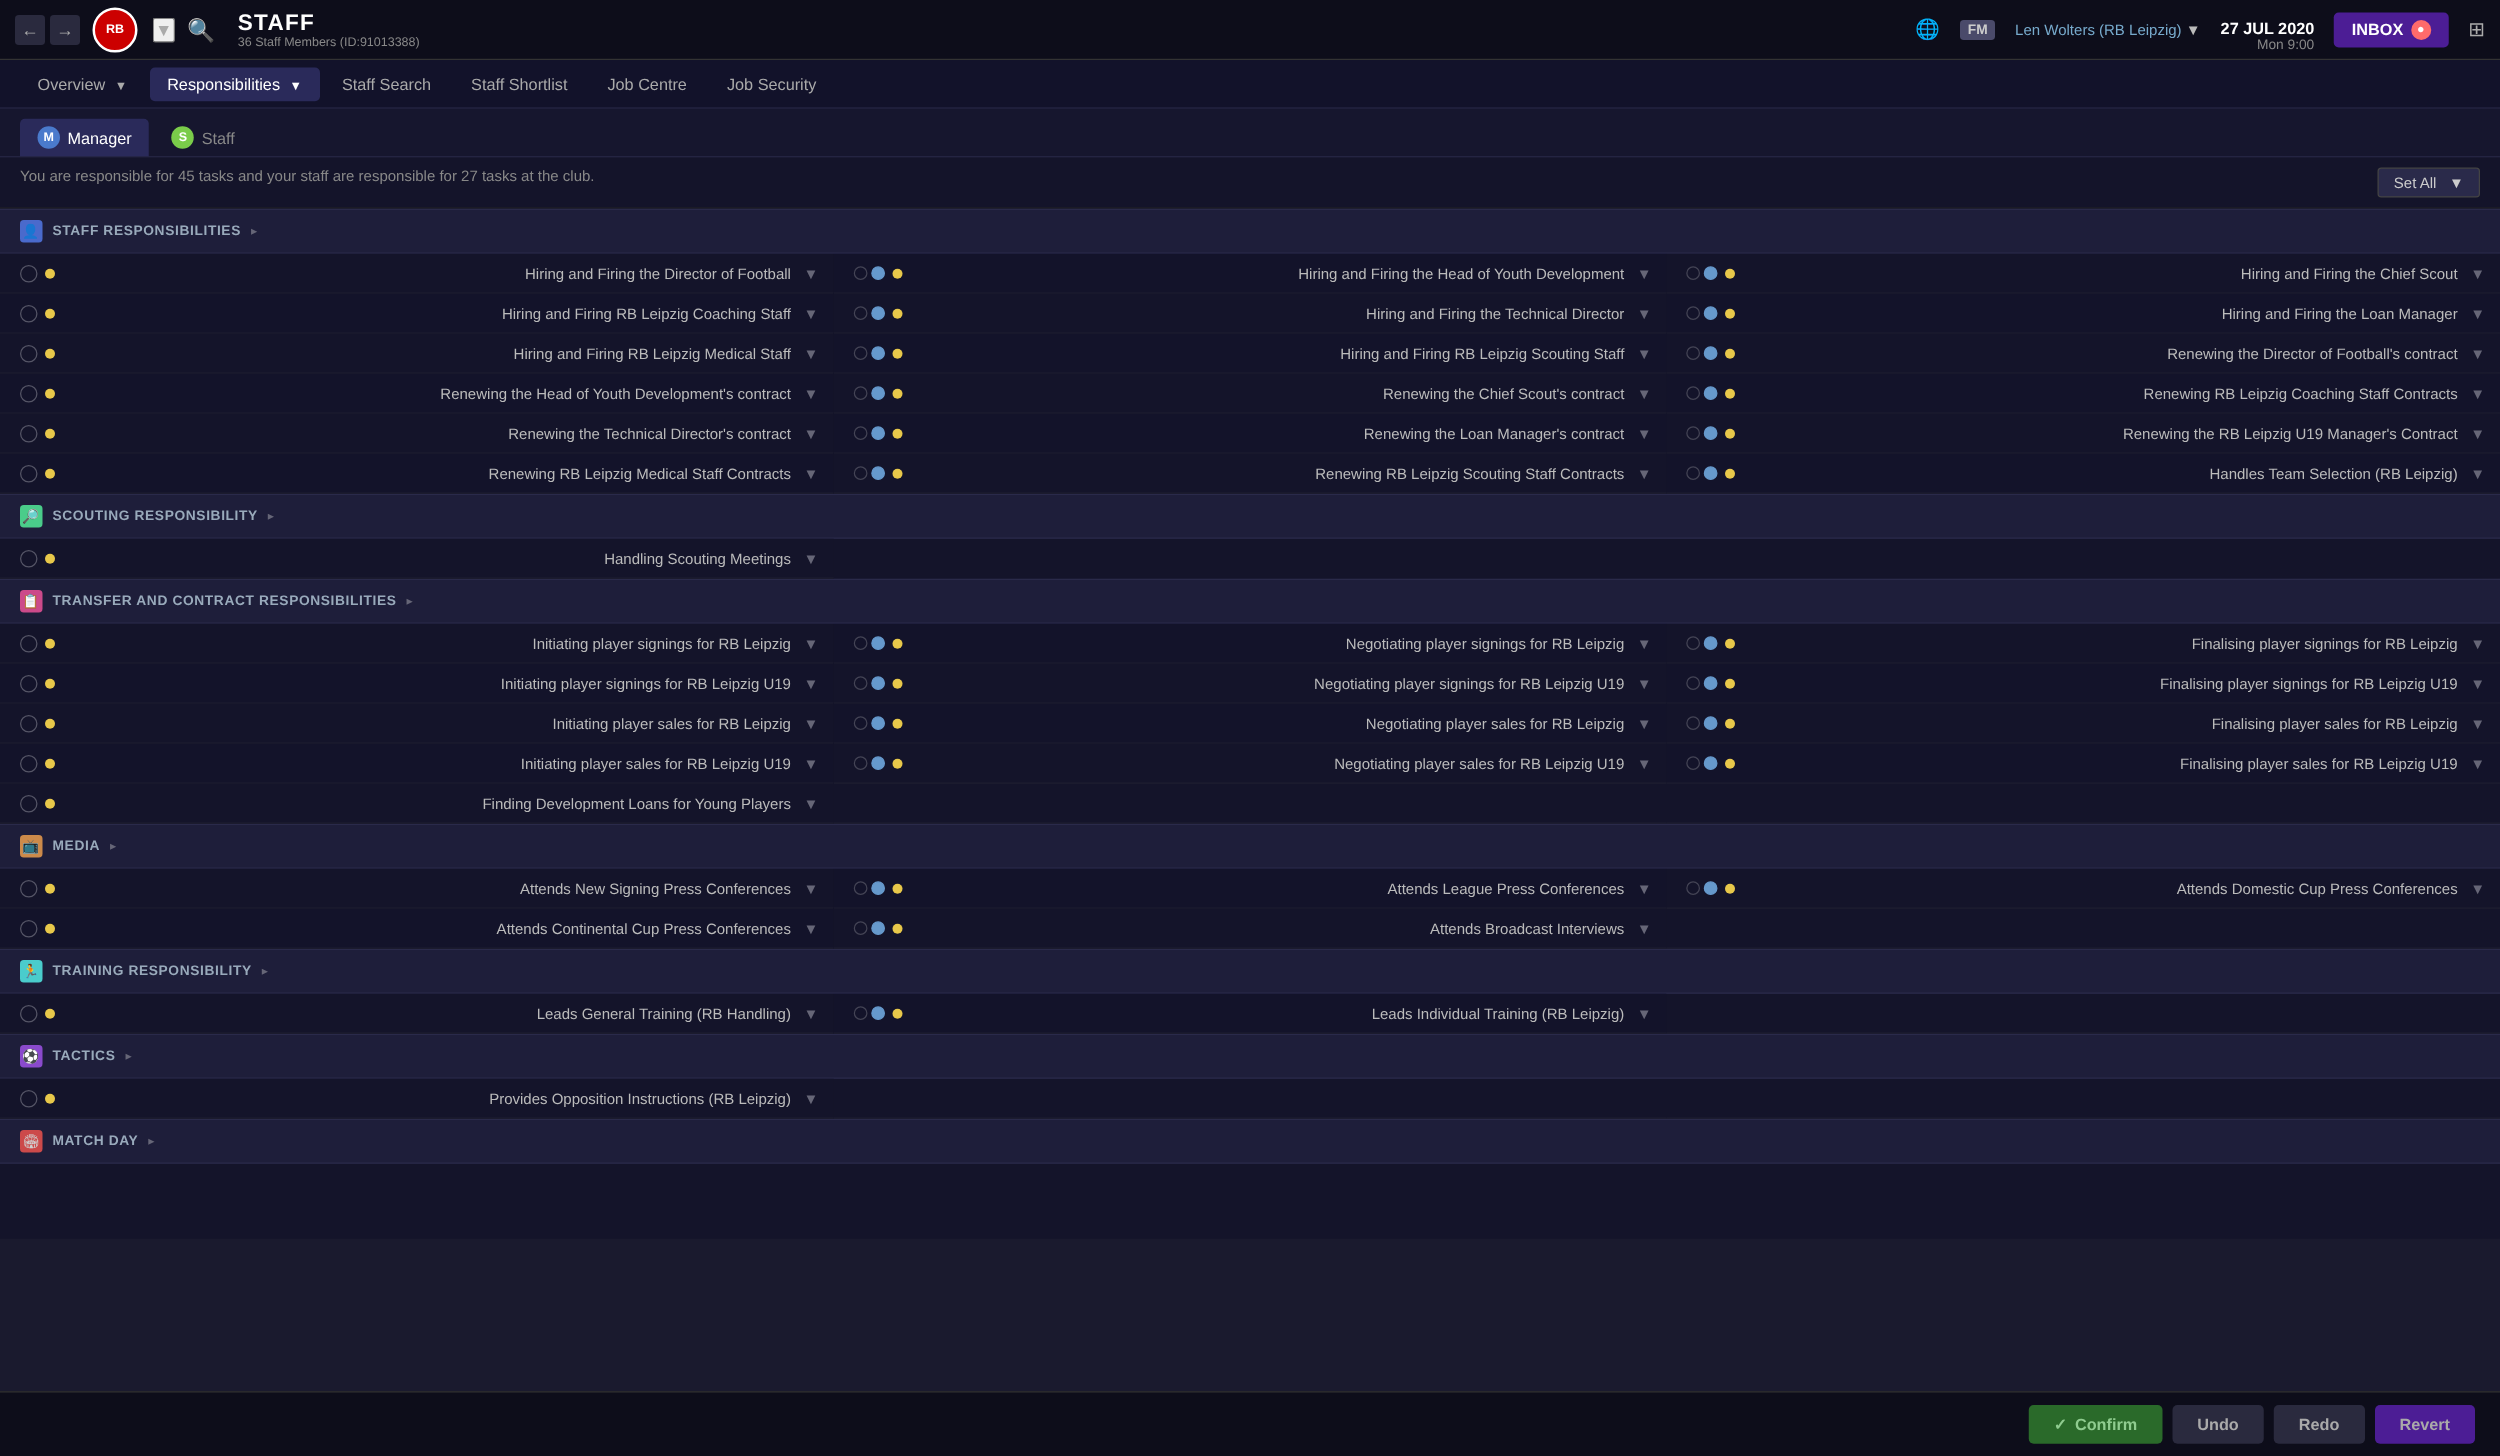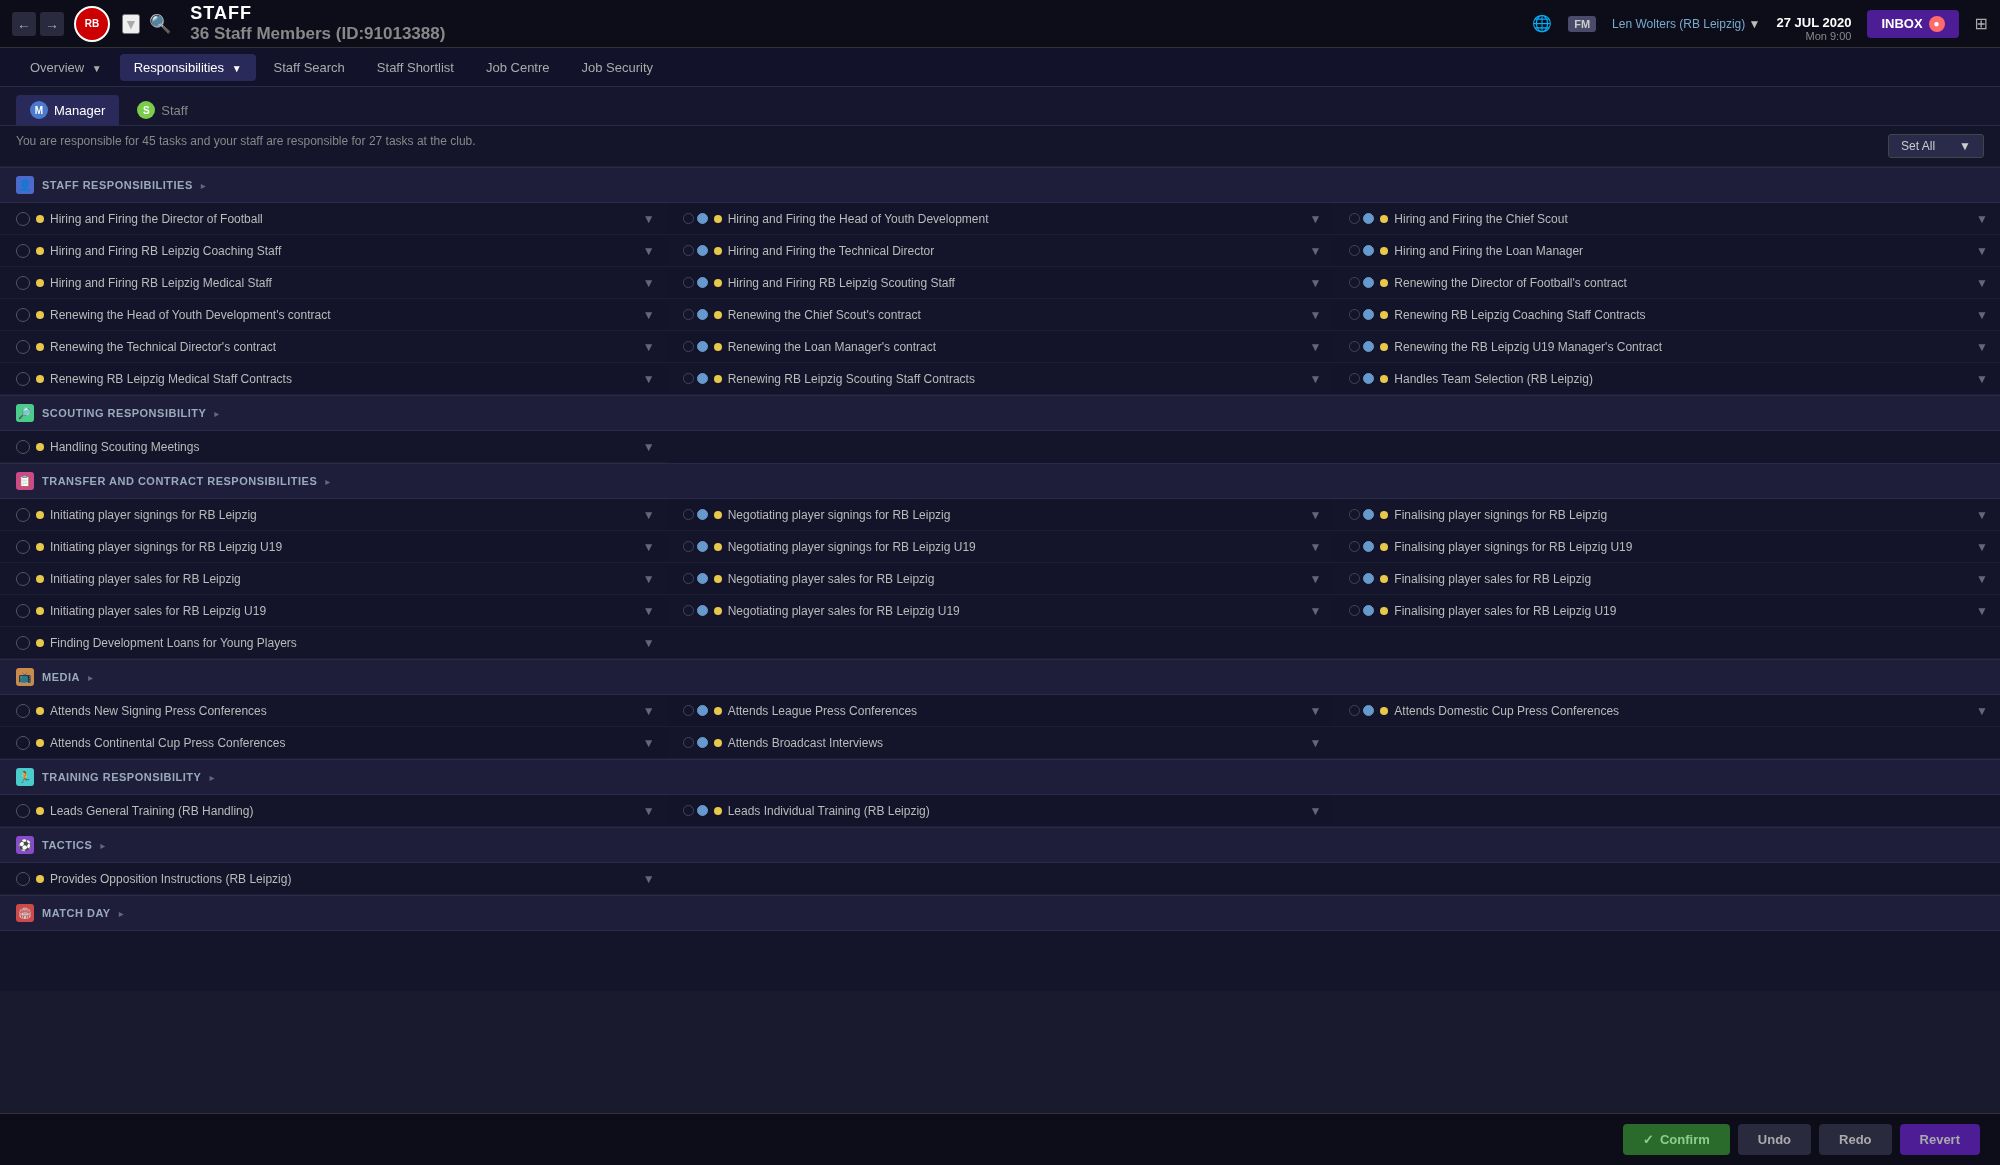--- a/index.html
+++ b/index.html
@@ -38,21 +38,21 @@
       width: 36px; height: 36px;
       background: #cc0000;
       border-radius: 50%;
       display: flex; align-items: center; justify-content: center;
       font-weight: bold; color: white; font-size: 10px;
       border: 2px solid #fff;
     }
     .club-dropdown { color: #aaa; font-size: 14px; cursor: pointer; margin-left: 2px; }
     .page-title-area { flex: 1; padding-left: 8px; }
     .page-title { color: #fff; font-size: 18px; font-weight: bold; letter-spacing: 1px; }
-    .page-subtitle { color: #888; font-size: 17px; font-weight: bold; }
+    .page-subtitle { color: #888; font-size: 10px; }
     .search-icon-btn {
       background: none; border: none; color: #aaa; cursor: pointer; font-size: 18px;
     }
     .top-right {
       display: flex; align-items: center; gap: 16px;
     }
     .top-icons { display: flex; gap: 10px; }
     .top-icon { color: #aaa; font-size: 16px; cursor: pointer; }
     .fm-badge {
       background: #4a4a6a; color: #ccc; padding: 2px 6px; border-radius: 3px; font-size: 11px; font-weight: bold;
@@ -145,21 +145,21 @@
       border-bottom: 1px solid #222;
     }
     .set-all-btn {
       background: #2a2a4a;
       border: 1px solid #444;
       color: #ccc;
       padding: 4px 12px;
       border-radius: 3px;
       cursor: pointer;
       font-size: 12px;
-      display: flex; align-items: center; gap: 24px;
+      display: flex; align-items: center; gap: 10px;
     }
 
     
     .main-content {
       background: #14142a;
       padding: 0;
     }
 
     
     .section-header {
@@ -183,20 +183,21 @@
       font-weight: bold;
       letter-spacing: 0.5px;
       text-transform: uppercase;
     }
     .section-chevron { color: #667; font-size: 10px; }
 
     
     .resp-grid {
       display: grid;
       grid-template-columns: 1fr 1fr 1fr;
+      text-align: right;
     }
     .resp-row {
       display: flex;
       align-items: center;
       padding: 7px 8px 7px 16px;
       border-bottom: 1px solid #1e1e30;
       gap: 6px;
       min-height: 32px;
     }
     .resp-row:nth-child(even) { background: #13132a; }

